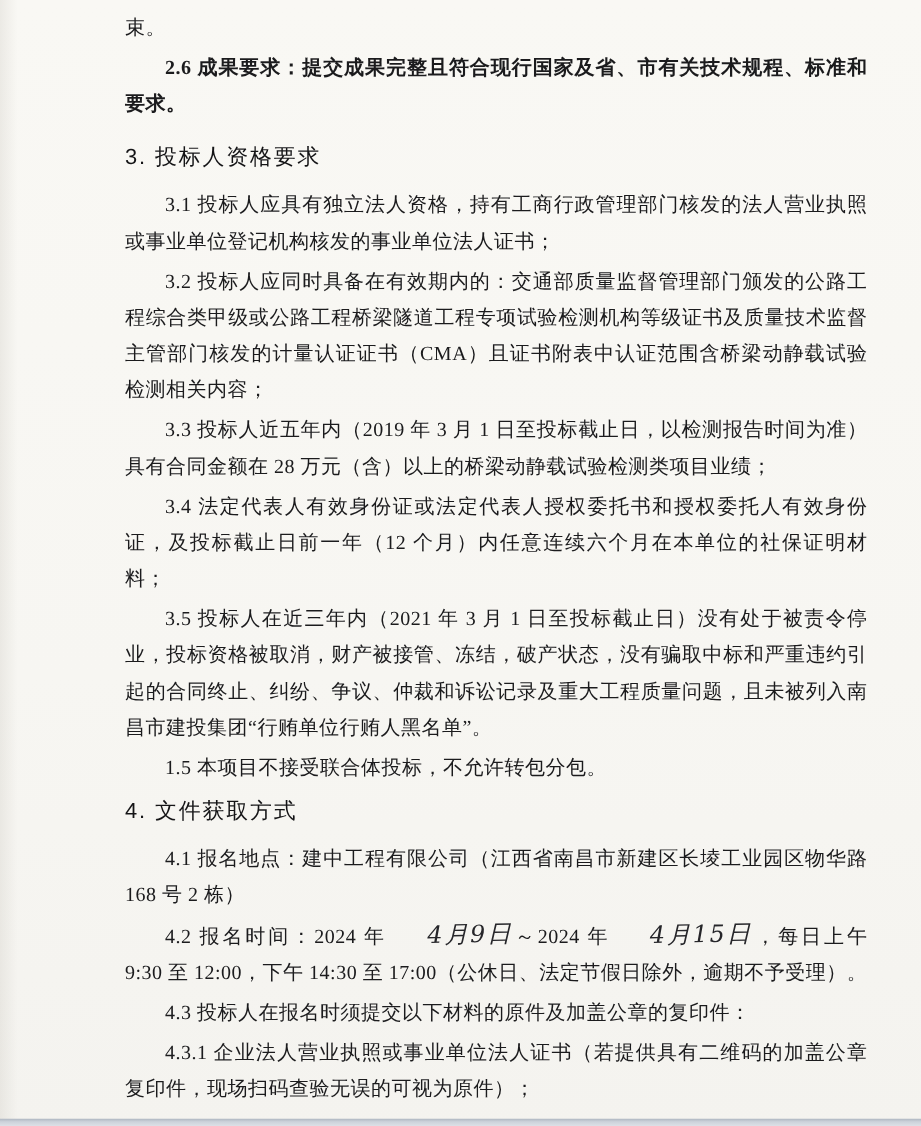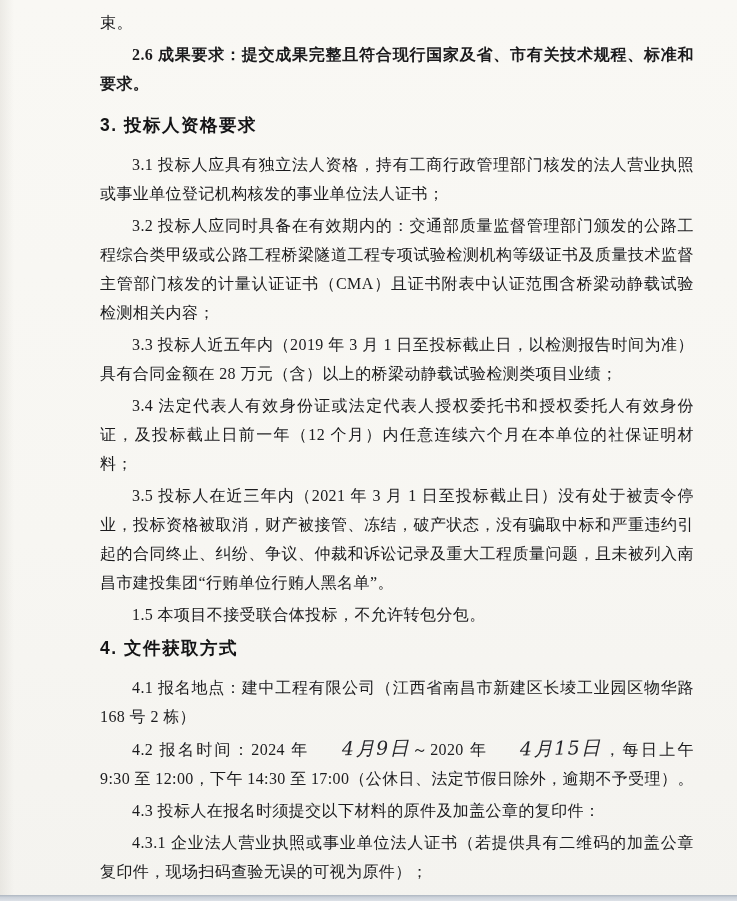--- a/index.html
+++ b/index.html
@@ -30,21 +30,21 @@
     line-height: 29px;
     text-align: justify;
     text-indent: 2em;
     letter-spacing: 0.4px;
     color: #1b1b1d;
   }
   p.no-indent { text-indent: 0; }
   h2.section-heading {
     margin: 15px 0 13px 0;
     font-family: "Liberation Sans", sans-serif;
-    font-weight: bold;
+    font-weight: normal;
     font-size: 17.5px;
     letter-spacing: 1.5px;
     color: #141416;
     text-indent: 0;
   }
   .handwritten {
     font-family: "DejaVu Serif", serif;
     font-style: italic;
     font-size: 19px;
     letter-spacing: 1.5px;
@@ -89,21 +89,21 @@
 
     <p class="body-text">3.5 投标人在近三年内（2021 年 3 月 1 日至投标截止日）没有处于被责令停业，投标资格被取消，财产被接管、冻结，破产状态，没有骗取中标和严重违约引起的合同终止、纠纷、争议、仲裁和诉讼记录及重大工程质量问题，且未被列入南昌市建投集团“行贿单位行贿人黑名单”。</p>
 
     <p class="body-text">1.5 本项目不接受联合体投标，不允许转包分包。</p>
 
     <h2 class="section-heading" style="margin-top:7px;">4. 文件获取方式</h2>
 
     <p class="body-text" style="margin-top:6px;">4.1 报名地点：建中工程有限公司（江西省南昌市新建区长堎工业园区物华路 168 号 2 栋）</p>
 
     <p class="body-text">
-      <span>4.2 报名时间：2024 年</span><span class="handwritten">4月9日</span><span>～2020 年</span><span class="handwritten">4月15日</span><span>，每日上午 9:30 至 12:00，下午 14:30 至 17:00（公休日、法定节假日除外，逾期不予受理）。</span>
+      <span>4.2 报名时间：2024 年</span><span class="handwritten">4月9日</span><span>～2024 年</span><span class="handwritten">4月15日</span><span>，每日上午 9:30 至 12:00，下午 14:30 至 17:00（公休日、法定节假日除外，逾期不予受理）。</span>
     </p>
 
     <p class="body-text">4.3 投标人在报名时须提交以下材料的原件及加盖公章的复印件：</p>
 
     <p class="body-text">4.3.1 企业法人营业执照或事业单位法人证书（若提供具有二维码的加盖公章复印件，现场扫码查验无误的可视为原件）；</p>
 
   </div>
 
   <div class="scan-edge"></div>
 </div>

